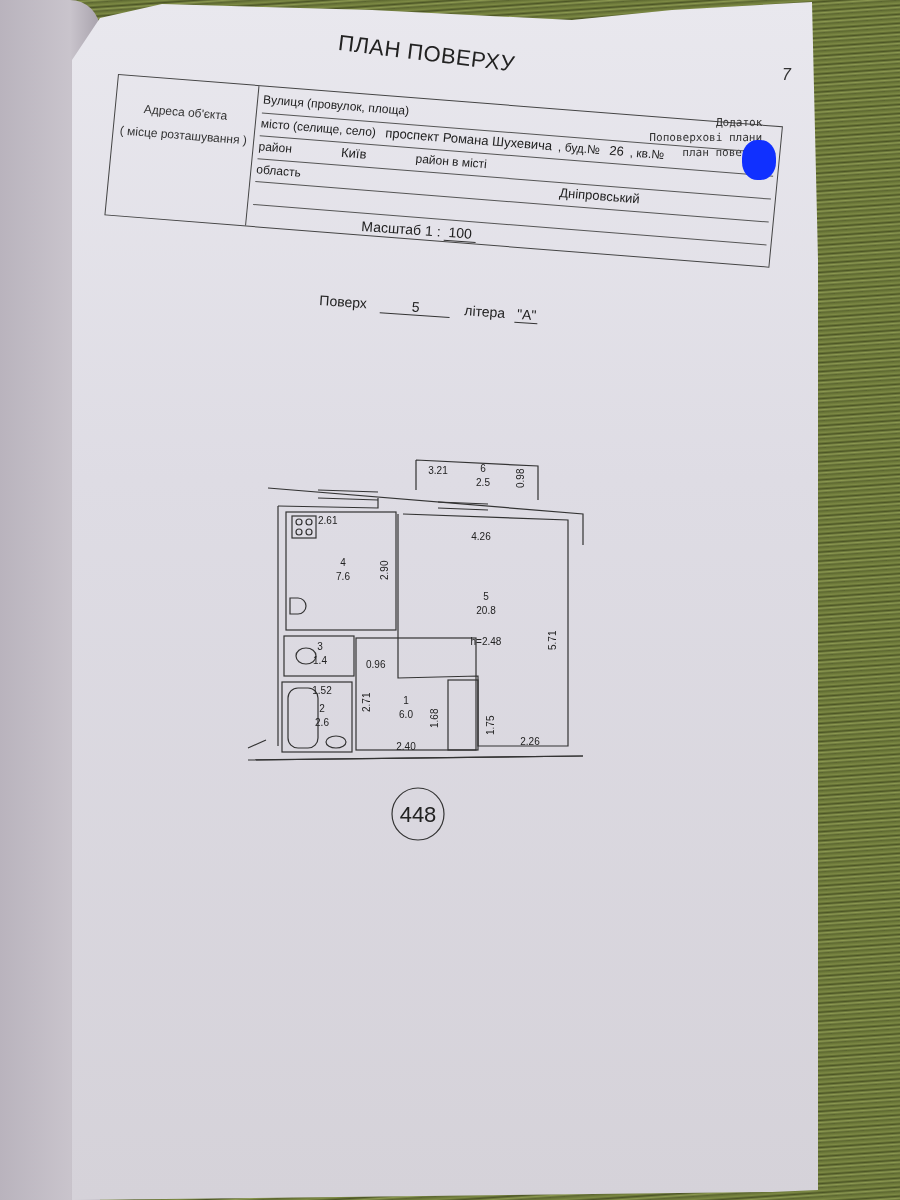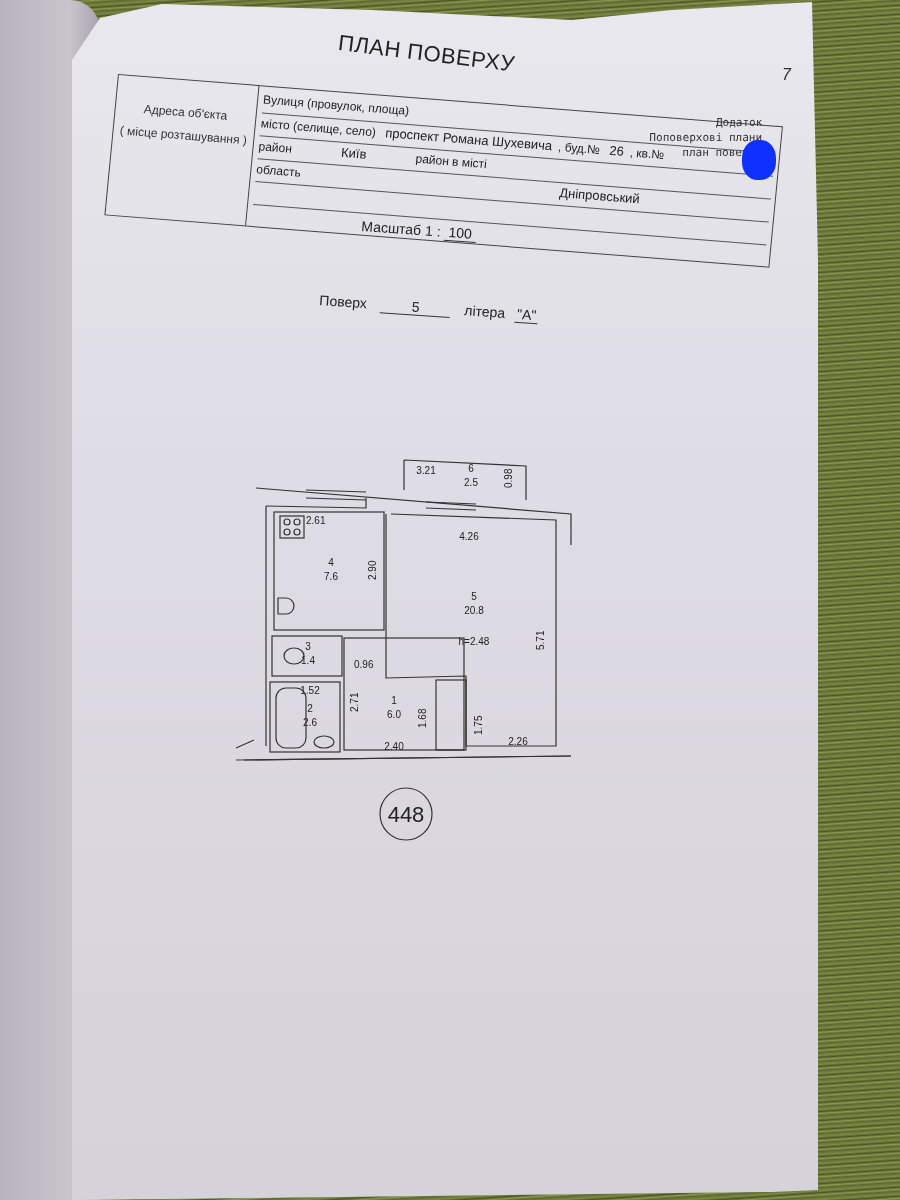--- a/index.html
+++ b/index.html
@@ -40,21 +40,21 @@
   .addr-line span { margin-right:6px; }
   .fill { font-size:13px; }
   .appendix { position:absolute; right:18px; top:-6px; text-align:right; font-family:"DejaVu Sans Mono", monospace; font-size:11px; color:#333; line-height:15px; transform:rotate(-4.5deg); }
   .page-num { position:absolute; left:782px; top:66px; font-size:16px; font-style:italic; color:#333; }
   .blot { position:absolute; left:742px; top:140px; width:34px; height:40px; background:#1030ff; border-radius:45%; }
   .scale { position:absolute; left:362px; top:218px; font-size:14px; color:#222; transform:rotate(4deg); transform-origin:left top; }
   .scale .v { border-bottom:1px solid #333; padding:0 4px; }
   .floor { position:absolute; left:320px; top:292px; font-size:14px; color:#222; transform:rotate(4deg); transform-origin:left top; }
   .floor .v { display:inline-block; width:70px; text-align:center; border-bottom:1px solid #333; margin:0 10px; }
   .floor .lv { border-bottom:1px solid #333; padding:0 2px; margin-left:6px; }
-  .plan { position:absolute; left:226px; top:450px; width:380px; height:400px; }
+  .plan { position:absolute; left:238px; top:450px; width:380px; height:400px; }
   .plan svg { width:380px; height:400px; }
   .plan text { font-family:"Liberation Sans", sans-serif; font-size:10px; fill:#222; }
   .plan .big { font-size:22px; }
 </style>
 </head>
 <body>
 
 <div class="left-page">
   <div class="hole" style="top:420px"></div>
   <div class="hole" style="top:740px"></div>

